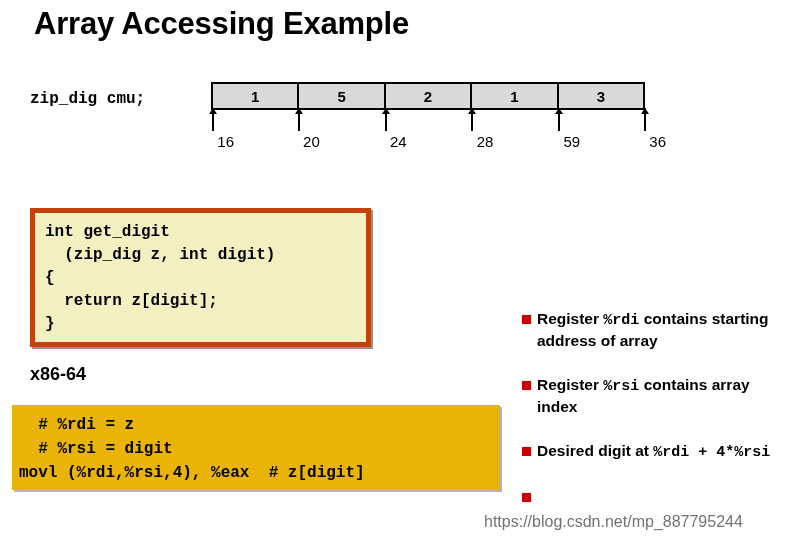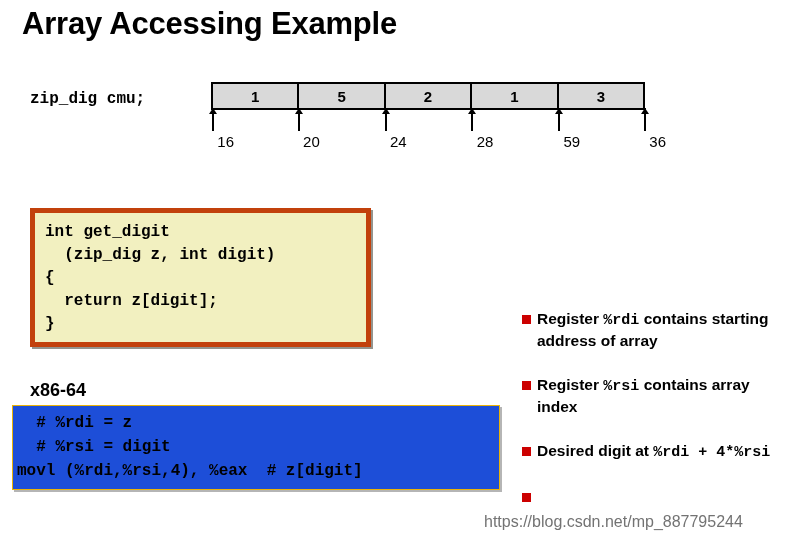--- a/index.html
+++ b/index.html
@@ -12,21 +12,21 @@
     height: 540px;
     position: relative;
     overflow: hidden;
     font-family: "Liberation Sans", sans-serif;
     color: #000000;
   }
 
   
   #slide-title {
     position: absolute;
-    left: 22px;
+    left: 34px;
     top: 6px;
     font-size: 31px;
     font-weight: bold;
     letter-spacing: -0.2px;
     color: #000000;
     white-space: nowrap;
   }
 
   
   #array-decl {
@@ -126,35 +126,35 @@
     font-weight: bold;
     line-height: 23px;
     color: #000000;
     white-space: pre;
   }
 
   
   #asm-label {
     position: absolute;
     left: 30px;
-    top: 380px;
+    top: 364px;
     font-size: 18px;
     font-weight: bold;
     color: #000000;
   }
 
   
   #asm-box {
     position: absolute;
     left: 12px;
     top: 405px;
     width: 488px;
     height: 85px;
-    background: #1d4ed8;
-    border: 1px solid #eab308;
+    background: #eab308;
+    border: 3px solid #eab308;
     box-sizing: border-box;
     box-shadow: 2px 2px 0 rgba(90,90,90,0.45);
     padding: 5px 0 0 4px;
   }
   #asm-box pre {
     margin: 0;
     font-family: "Liberation Mono", "DejaVu Sans Mono", monospace;
     font-size: 16px;
     font-weight: bold;
     line-height: 24px;

